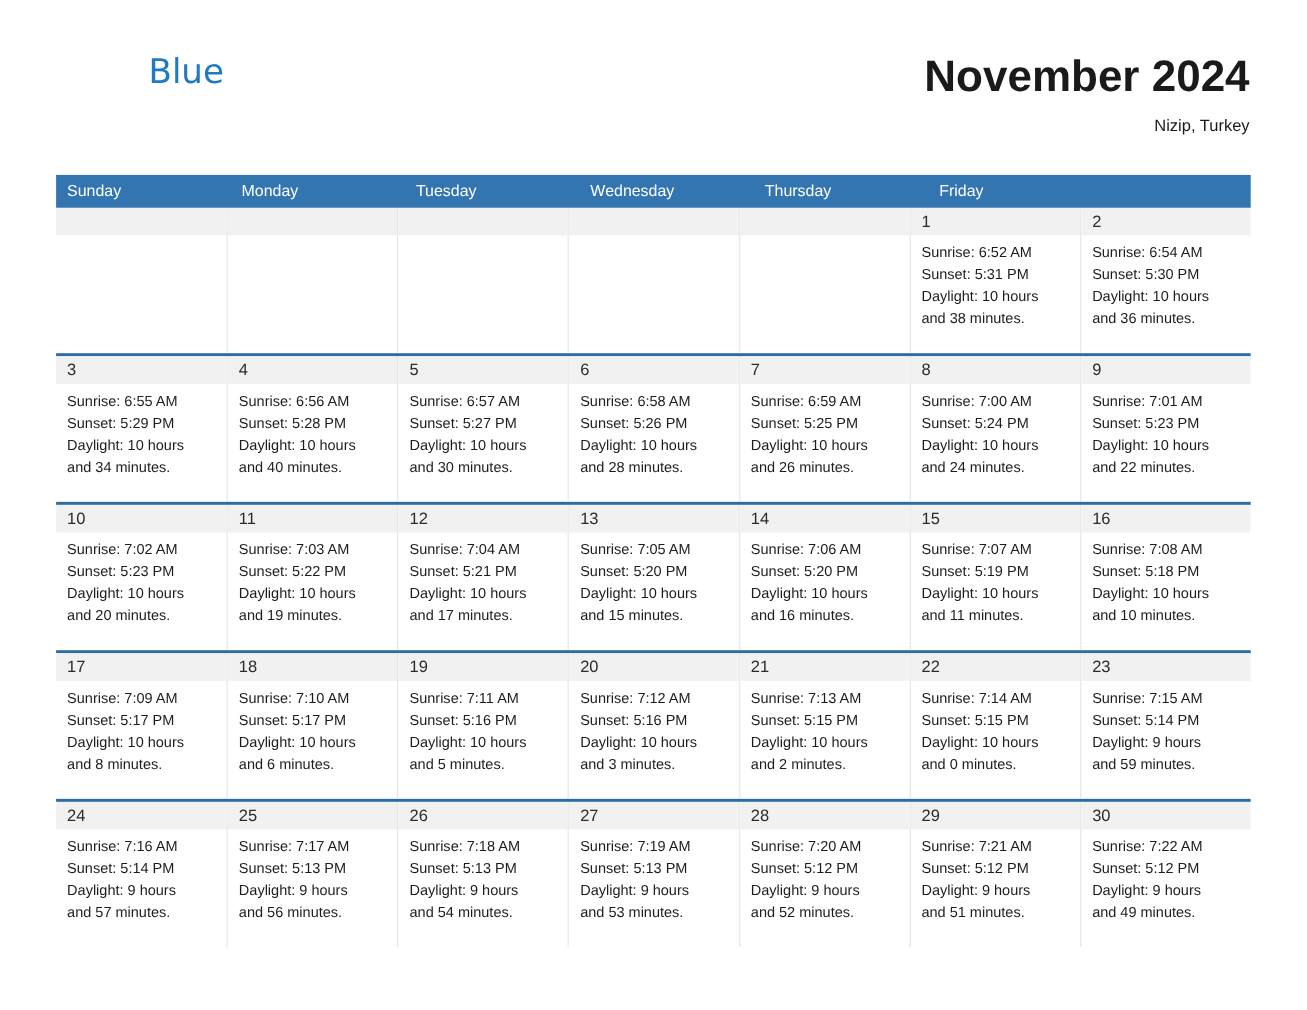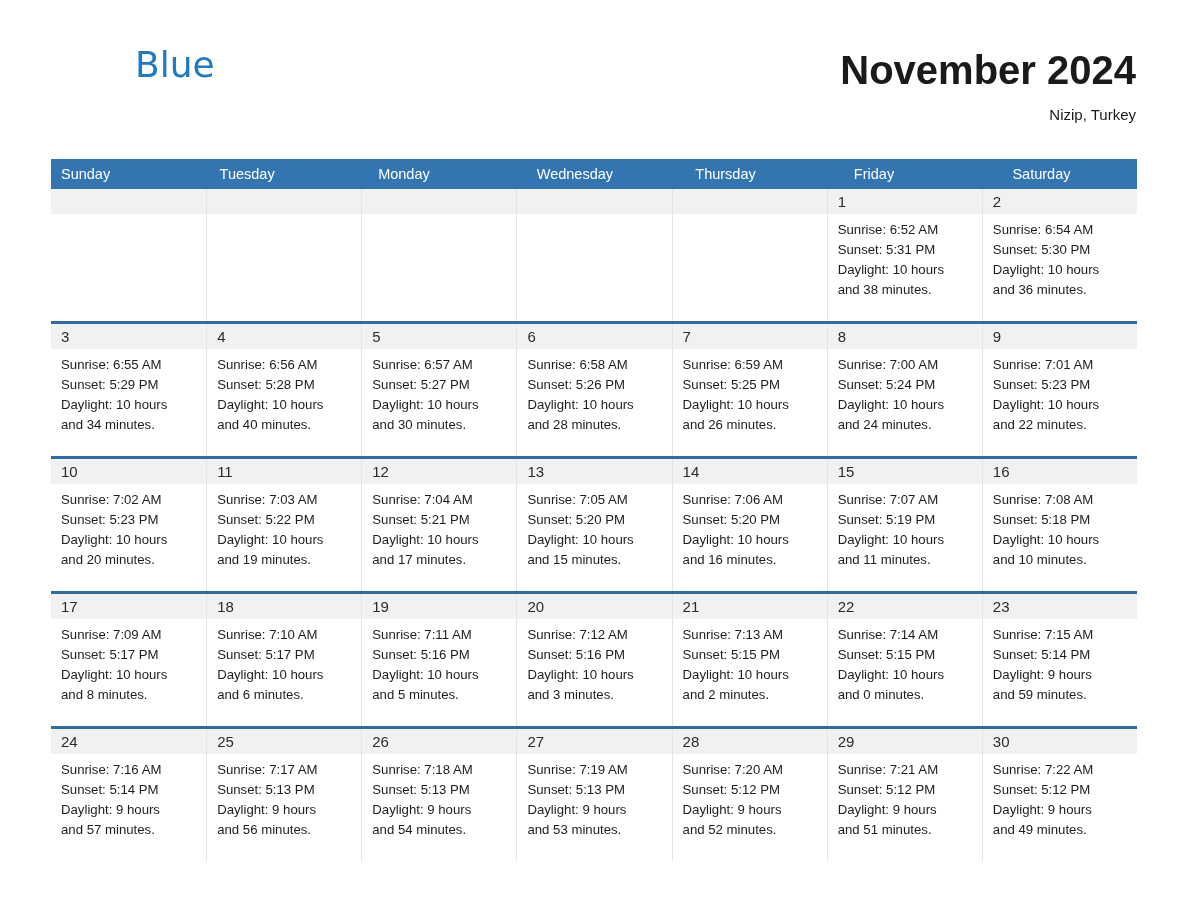--- a/index.html
+++ b/index.html
@@ -57,21 +57,21 @@
     display: inline-block;
     vertical-align: top;
     margin-left: -2px;
     margin-top: 4px;
   }
   .brand-row2 {
     display: block;
     margin-top: -4px;
     margin-left: 78px;
     font-family: "DejaVu Sans", sans-serif;
-    font-size: 36px;
+    font-size: 31px;
     color: #1f7ac0;
     line-height: 34px;
   }
 
   .title-block {
     position: absolute;
     right: 52px;
     top: 46px;
     text-align: right;
   }
@@ -181,26 +181,25 @@
       <div class="cal-title">November 2024</div>
       <div class="cal-subtitle">Nizip, Turkey</div>
     </div>
 
   </div>
 
   <div class="calendar">
 
     <div class="weekdays">
       <div class="weekday">Sunday</div>
+      <div class="weekday">Monday</div>
       <div class="weekday">Tuesday</div>
-      <div class="weekday">Monday</div>
       <div class="weekday">Wednesday</div>
       <div class="weekday">Thursday</div>
       <div class="weekday">Friday</div>
-      <div class="weekday">Saturday</div>
     </div>
 
     <div id="weeks-container">
         <div class="week first-week">
           <div class="day-cell empty">
             <div class="day-number-band"></div>
           </div>
           <div class="day-cell empty">
             <div class="day-number-band"></div>
           </div>

